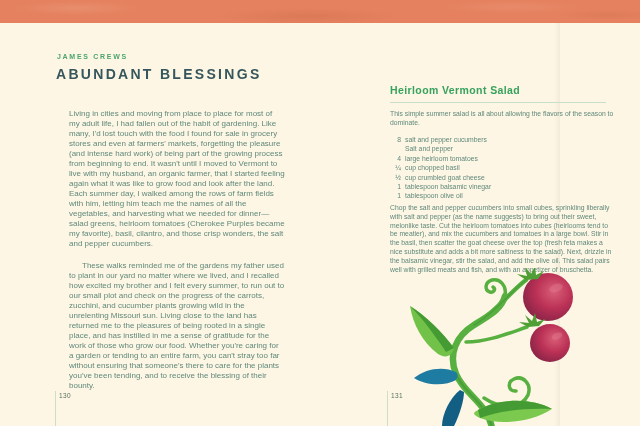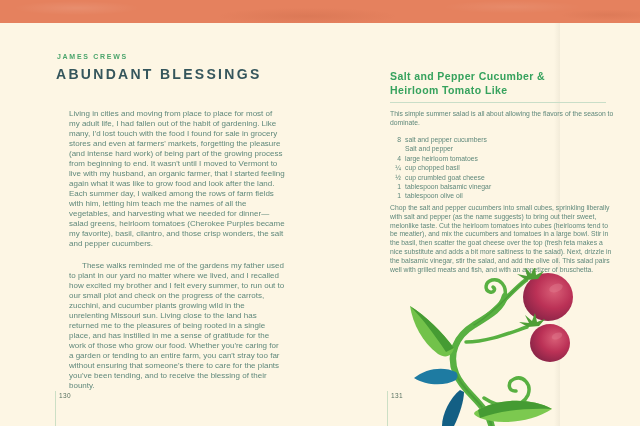--- a/index.html
+++ b/index.html
@@ -104,22 +104,22 @@
     <div class="essay-body">
       <p>Living in cities and moving from place to place for most of my adult life, I had fallen out of the habit of gardening. Like many, I'd lost touch with the food I found for sale in grocery stores and even at farmers' markets, forgetting the pleasure (and intense hard work) of being part of the growing process from beginning to end. It wasn't until I moved to Vermont to live with my husband, an organic farmer, that I started feeling again what it was like to grow food and look after the land. Each summer day, I walked among the rows of farm fields with him, letting him teach me the names of all the vegetables, and harvesting what we needed for dinner—salad greens, heirloom tomatoes (Cherokee Purples became my favorite), basil, cilantro, and those crisp wonders, the salt and pepper cucumbers.</p>
       <p class="indent">These walks reminded me of the gardens my father used to plant in our yard no matter where we lived, and I recalled how excited my brother and I felt every summer, to run out to our small plot and check on the progress of the carrots, zucchini, and cucumber plants growing wild in the unrelenting Missouri sun. Living close to the land has returned me to the pleasures of being rooted in a single place, and has instilled in me a sense of gratitude for the work of those who grow our food. Whether you're caring for a garden or tending to an entire farm, you can't stray too far without ensuring that someone's there to care for the plants you've been tending, and to receive the blessing of their bounty.</p>
     </div>
     <div class="folio-rule left"></div>
     <div class="folio-num left">130</div>
   </div>
 
   <div>
     <div class="recipe-title">
-      <span>Salt and Pepper Cucumber &amp;</span><br>
-      <span>Heirloom Tomato Like</span>
+      <br>
+      <span>Heirloom Vermont Salad</span>
     </div>
     <div class="title-rule"></div>
     <div class="recipe-intro">This simple summer salad is all about allowing the flavors of the season to dominate.</div>
 
     <div class="ingredients">
       <div class="ing-row">
         <span class="ing-qty">8</span>
         <span class="ing-item">salt and pepper cucumbers</span>
       </div>
       <div class="ing-row">

